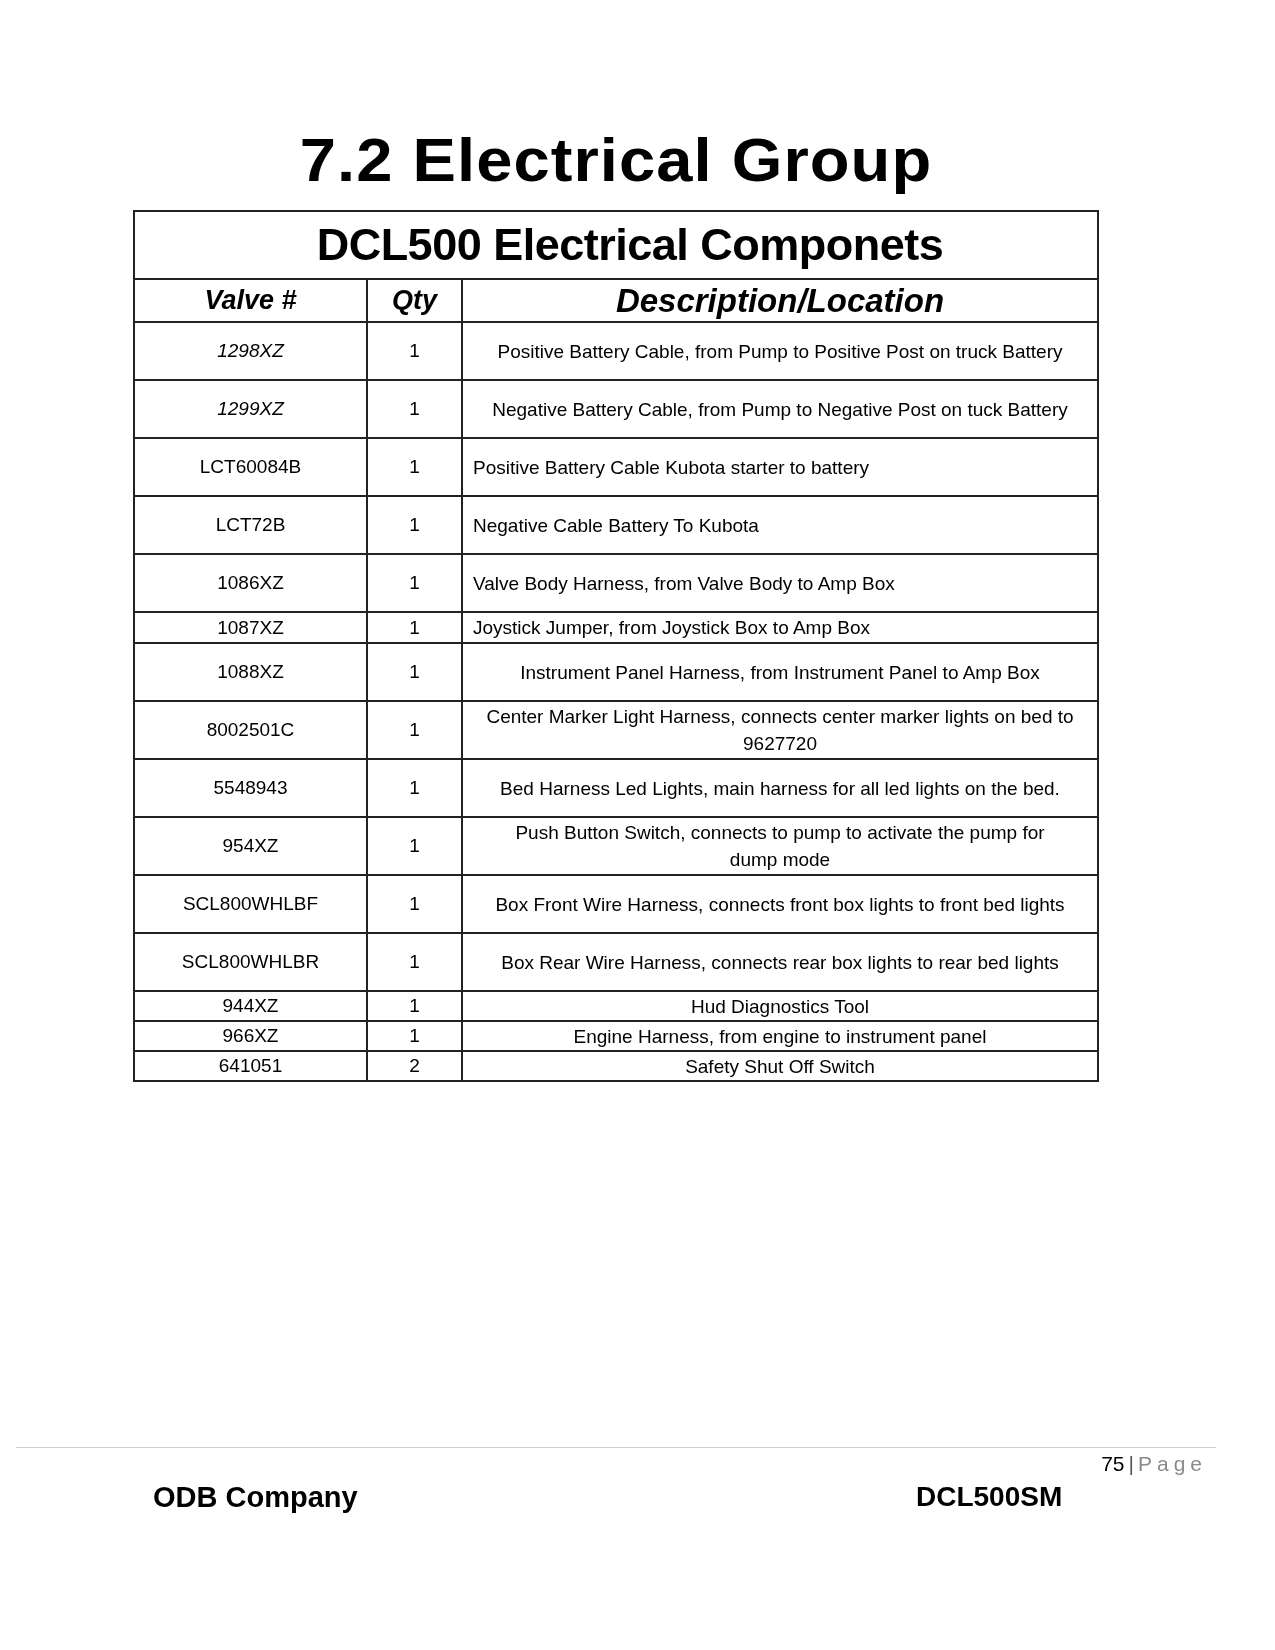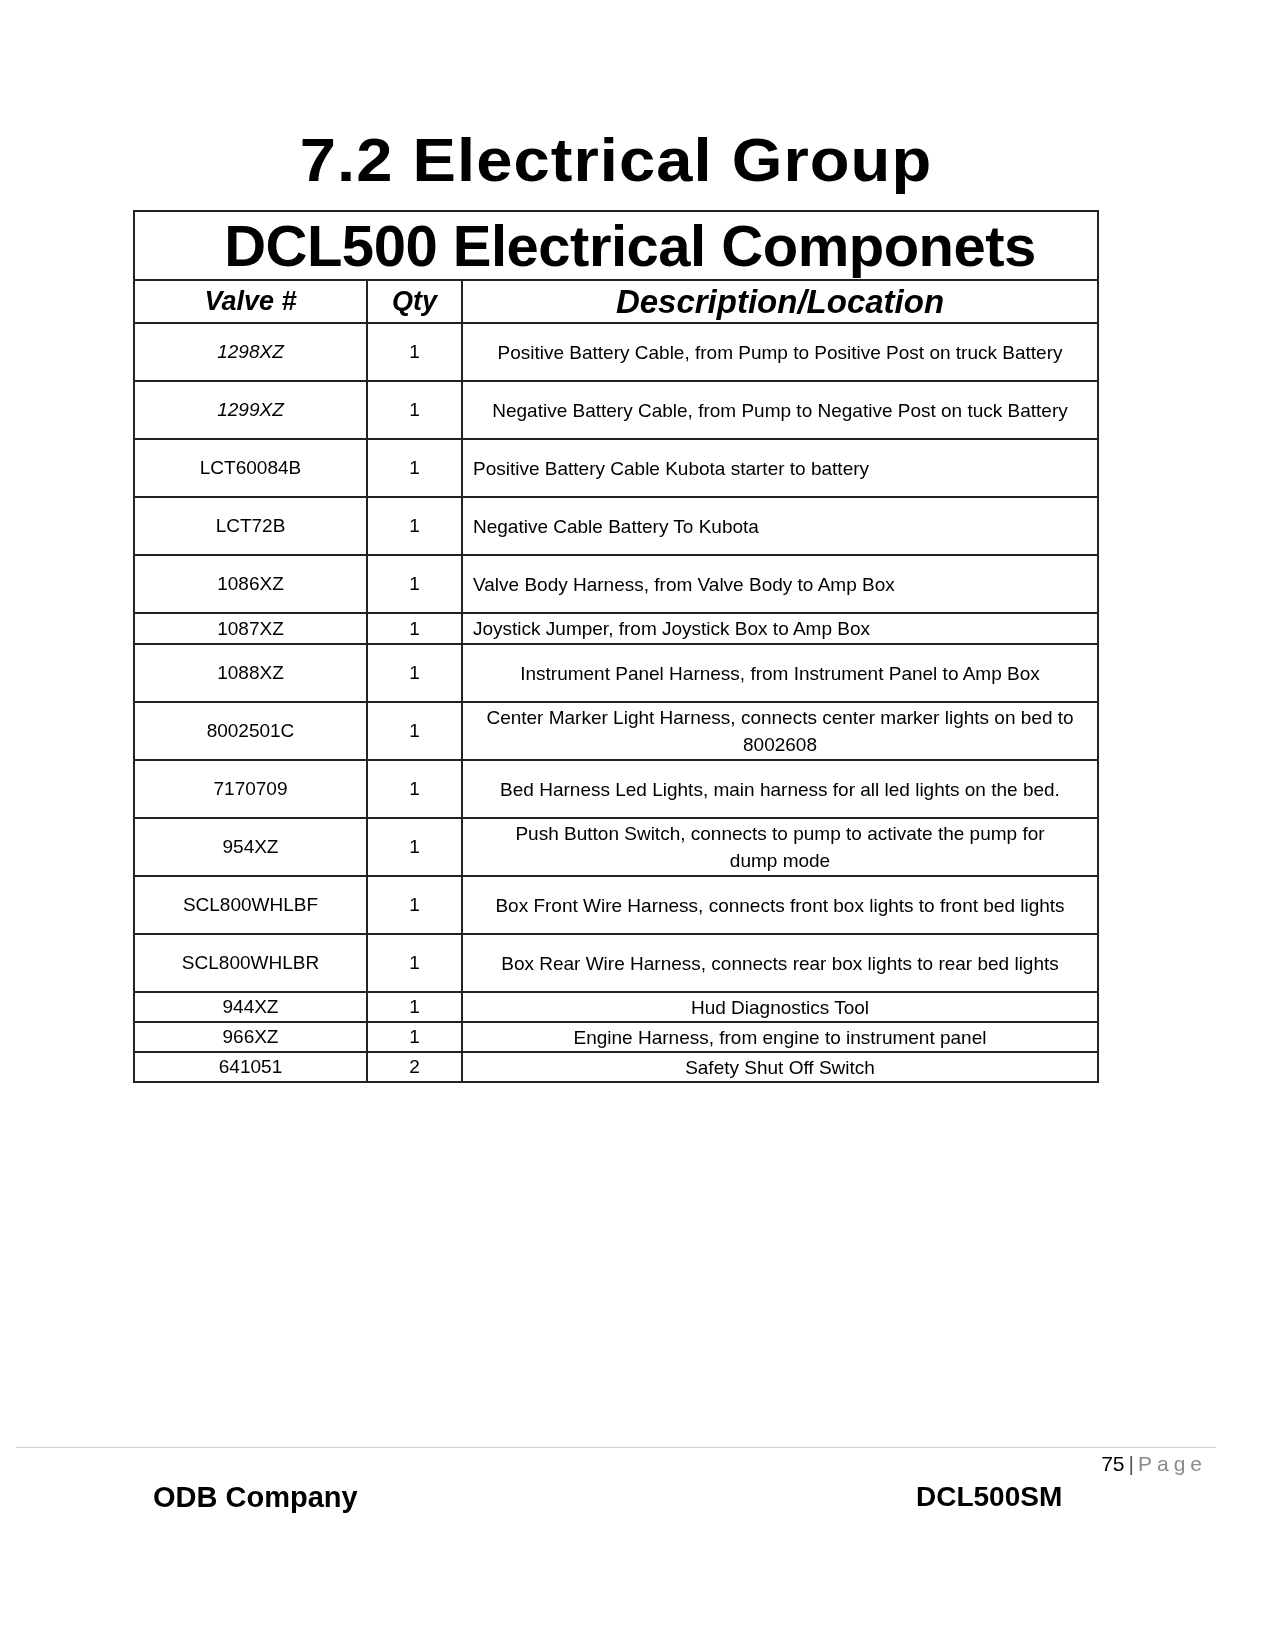--- a/index.html
+++ b/index.html
@@ -8,21 +8,21 @@
       position: absolute; left: 0; width: 1232px; top: 122px; text-align: center;
       font-family: "Liberation Sans", sans-serif; font-weight: bold; font-size: 62px;
       letter-spacing: 1px; line-height: 76px; transform: scaleX(1.05);
     }
     table.parts {
       position: absolute; left: 133px; top: 210px; width: 966px;
       border-collapse: collapse; font-family: "Liberation Sans", sans-serif;
     }
     table.parts td, table.parts th { border: 2px solid #222; padding: 0; }
     .title-row td { height: 66px; text-align: center; }
-    .title-text { display: inline-block; font-size: 58px; font-weight: bold; letter-spacing: -0.5px; margin-left: 28px; }
+    .title-text { display: inline-block; font-size: 45px; font-weight: bold; letter-spacing: -0.5px; margin-left: 28px; }
     .colhead td { height: 41px; text-align: center; font-size: 27px; font-weight: bold; font-style: italic; }
     td.c-part { width: 231px; text-align: center; font-size: 19px; }
     td.c-qty { width: 93px; text-align: center; font-size: 19px; }
     td.c-desc { font-size: 19px; line-height: 27px; }
     td.c-part.it { font-style: italic; }
     .desc-center { text-align: center; }
     .desc-left { text-align: left; padding-left: 10px !important; }
     tr.tall td { height: 56px; }
     tr.short td { height: 29px; }
     tr.mid td { height: 28px; }
@@ -80,24 +80,24 @@
     <td class="c-desc desc-left">Joystick Jumper, from Joystick Box to Amp Box</td>
   </tr>
   <tr class="tall">
     <td class="c-part">1088XZ</td>
     <td class="c-qty">1</td>
     <td class="c-desc desc-center">Instrument Panel Harness, from Instrument Panel to Amp Box</td>
   </tr>
   <tr class="tall">
     <td class="c-part">8002501C</td>
     <td class="c-qty">1</td>
-    <td class="c-desc desc-center" style="padding:0 14px;">Center Marker Light Harness, connects center marker lights on bed to 8002608</td>
+    <td class="c-desc desc-center" style="padding:0 14px;">Center Marker Light Harness, connects center marker lights on bed to 9627720</td>
   </tr>
   <tr class="tall">
-    <td class="c-part">7170709</td>
+    <td class="c-part">5548943</td>
     <td class="c-qty">1</td>
     <td class="c-desc desc-center">Bed Harness Led Lights, main harness for all led lights on the bed.</td>
   </tr>
   <tr class="tall">
     <td class="c-part">954XZ</td>
     <td class="c-qty">1</td>
     <td class="c-desc desc-center" style="padding:0 30px;margin-top:28px;">Push Button Switch, connects to pump to activate the pump for dump mode</td>
   </tr>
   <tr class="tall">
     <td class="c-part">SCL800WHLBF</td>

